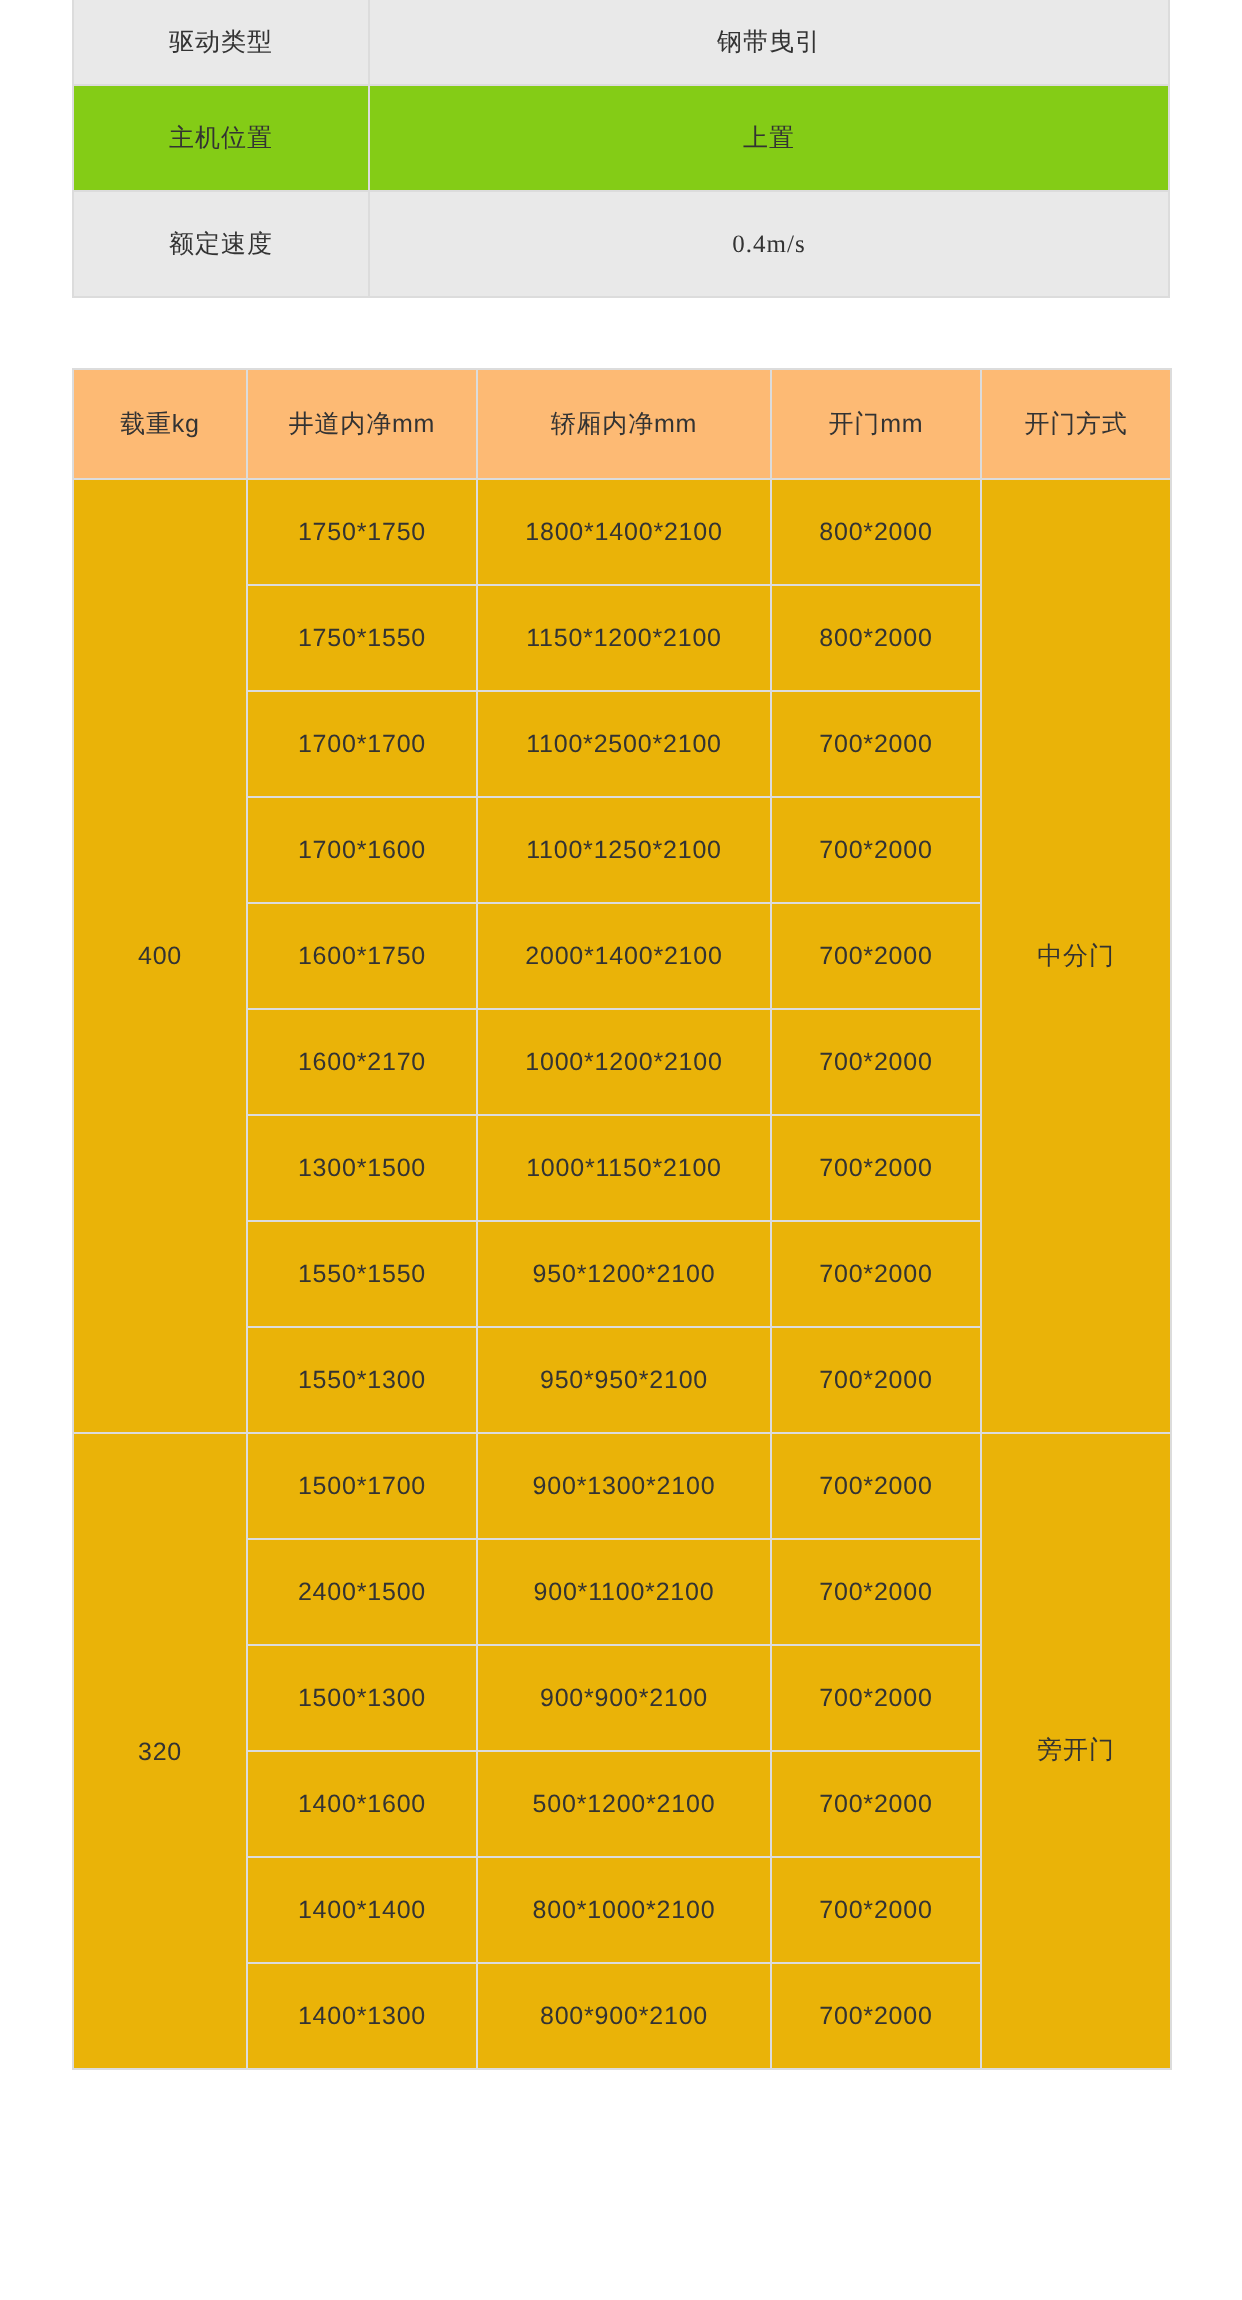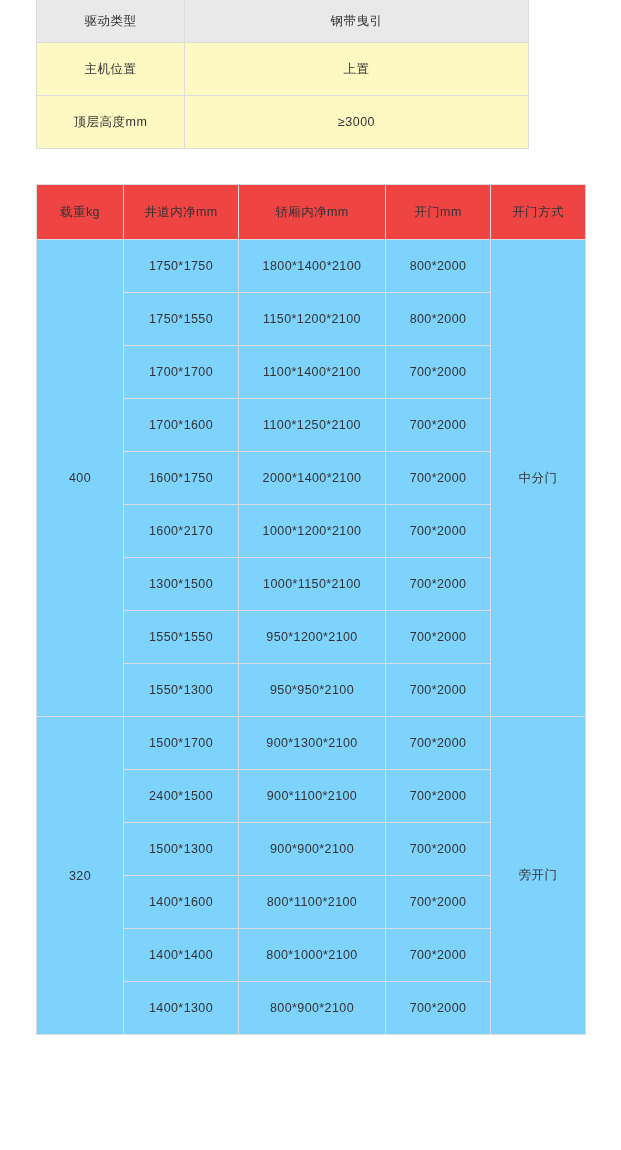--- a/index.html
+++ b/index.html
@@ -22,40 +22,41 @@
     box-sizing: border-box;
   }
 
   
   .spec-table-wrap {
     padding: 0 36px;
     box-sizing: border-box;
   }
   table.spec {
     border-collapse: collapse;
-    width: 493px;
+    width: 549px;
     table-layout: fixed;
     font-size: 12.5px;
+    font-family: Liberation Serif, serif;
   }
   table.spec td {
     border: 1px solid #dcdcdc;
     height: 50px;
     text-align: center;
     vertical-align: middle;
     color: #333333;
     letter-spacing: 0.5px;
   }
   table.spec td.label {
     width: 145px;
   }
   table.spec tr.shaded td {
     background: #e9e9e9;
   }
   table.spec tr.plain td {
-    background: #fef9c3;
+    background: #84cc16;
   }
   
   table.spec tr.cut td {
     height: 40px;
     border-top: none;
   }
 
   
   .gap {
     height: 35px;
@@ -75,27 +76,27 @@
   table.dim th,
   table.dim td {
     border: 1px solid #dcdcdc;
     text-align: center;
     vertical-align: middle;
     color: #333333;
     font-weight: normal;
     letter-spacing: 0.4px;
   }
   table.dim thead th {
-    background: #ef4444;
+    background: #fdba74;
     height: 52px;
     font-size: 12.5px;
   }
   table.dim tbody td {
     height: 50px;
-    background: #7dd3fc;
+    background: #eab308;
   }
   col.c-load  { width: 87px; }
   col.c-shaft { width: 115px; }
   col.c-car   { width: 147px; }
   col.c-door  { width: 105px; }
   col.c-type  { width: 95px; }
 
   .group-cell {
     font-size: 12.5px;
   }
@@ -109,23 +110,23 @@
     <table class="spec">
       <tbody>
           <tr class="shaded cut">
             <td class="label">驱动类型</td>
             <td class="value">钢带曳引</td>
           </tr>
           <tr class="plain">
             <td class="label">主机位置</td>
             <td class="value">上置</td>
           </tr>
-          <tr class="plain">
-            <td class="label">顶层高度mm</td>
-            <td class="value">≥3000</td>
+          <tr class="shaded">
+            <td class="label">额定速度</td>
+            <td class="value">0.4m/s</td>
           </tr>
         </tbody>
     </table>
   </div>
 
   <div class="gap"></div>
 
   <div class="dim-table-wrap">
     <table class="dim">
       <colgroup>
@@ -152,21 +153,21 @@
             <td>800*2000</td>
             <td class="group-cell" rowspan="9">中分门</td>
           </tr>
           <tr>
             <td>1750*1550</td>
             <td>1150*1200*2100</td>
             <td>800*2000</td>
           </tr>
           <tr>
             <td>1700*1700</td>
-            <td>1100*1400*2100</td>
+            <td>1100*2500*2100</td>
             <td>700*2000</td>
           </tr>
           <tr>
             <td>1700*1600</td>
             <td>1100*1250*2100</td>
             <td>700*2000</td>
           </tr>
           <tr>
             <td>1600*1750</td>
             <td>2000*1400*2100</td>
@@ -204,21 +205,21 @@
             <td>900*1100*2100</td>
             <td>700*2000</td>
           </tr>
           <tr>
             <td>1500*1300</td>
             <td>900*900*2100</td>
             <td>700*2000</td>
           </tr>
           <tr>
             <td>1400*1600</td>
-            <td>800*1100*2100</td>
+            <td>500*1200*2100</td>
             <td>700*2000</td>
           </tr>
           <tr>
             <td>1400*1400</td>
             <td>800*1000*2100</td>
             <td>700*2000</td>
           </tr>
           <tr>
             <td>1400*1300</td>
             <td>800*900*2100</td>

